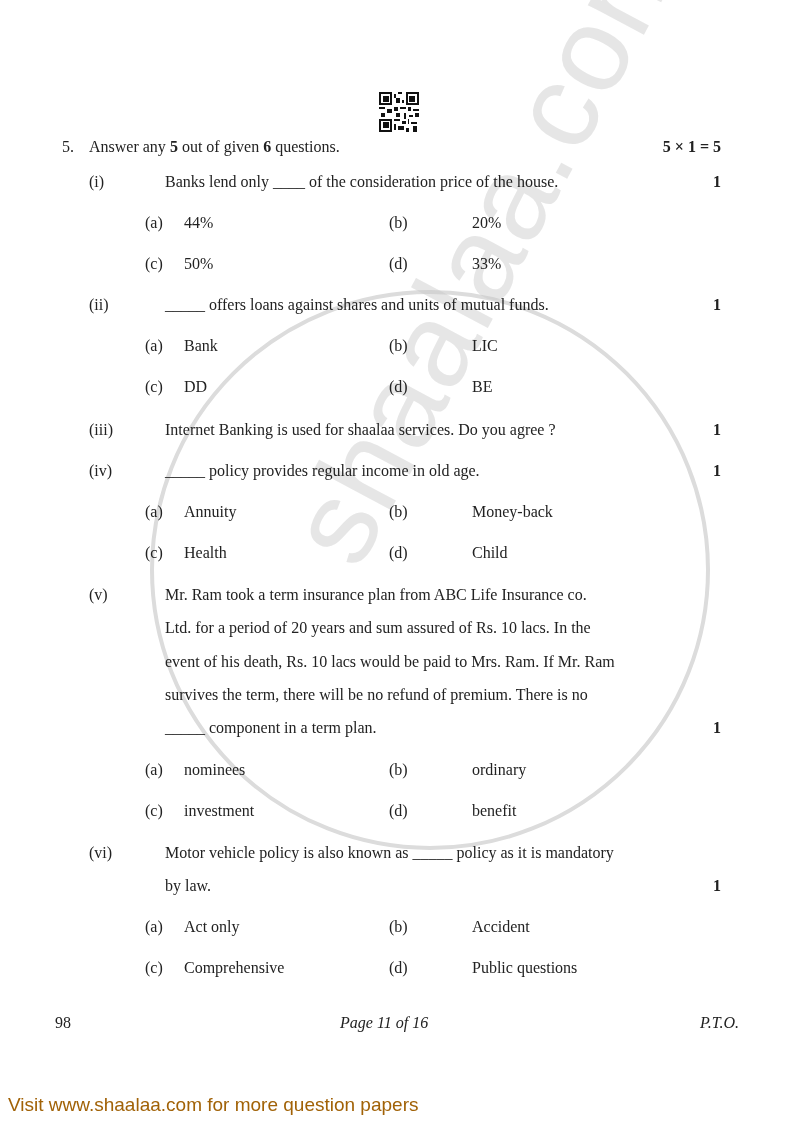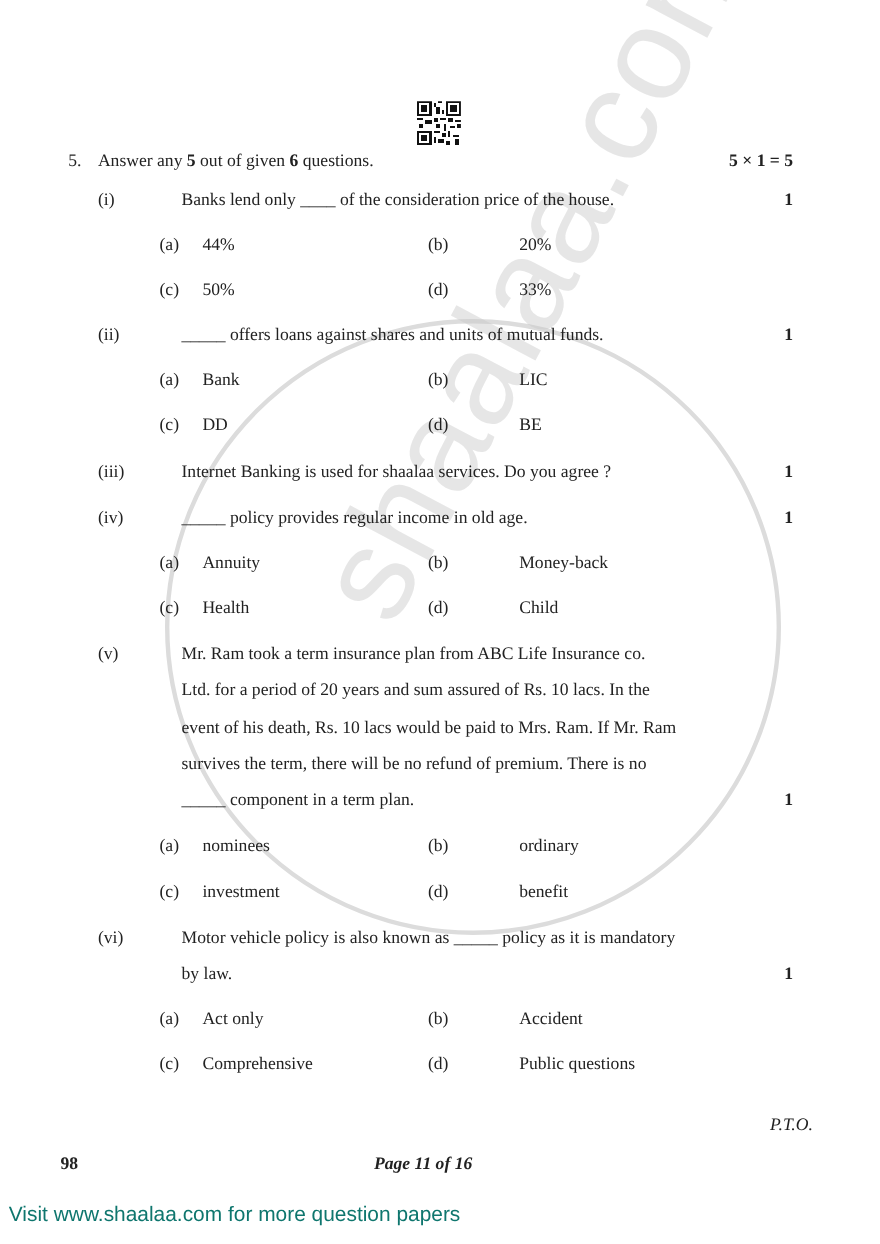--- a/index.html
+++ b/index.html
@@ -10,23 +10,23 @@
   .qr { position: absolute; left: 379px; top: 92px; width: 40px; height: 40px; }
   .line { position: absolute; font-size: 16px; line-height: 20px; white-space: nowrap; font-family: "Liberation Serif", serif; }
   .qno { position: absolute; left: 62px; }
   .sub { position: absolute; left: 89px; }
   .opt-l { position: absolute; left: 145px; }
   .opt-t1 { position: absolute; left: 184px; }
   .opt-r { position: absolute; left: 389px; }
   .opt-t2 { position: absolute; left: 430px; margin-left: 42px; }
   .text { position: absolute; left: 141px; margin-left: 24px; }
   .marks { position: absolute; right: 79px; font-weight: bold; }
-  .bold { font-weight: bold; margin-top: 36px; }
+  .bold { font-weight: normal; }
   .footer { position: absolute; font-family: "Liberation Serif", serif; font-size: 16px; }
-  .visit { position: absolute; left: 8px; top: 1094px; font-family: "Liberation Sans", sans-serif; font-size: 19px; color: #0f766e; }
+  .visit { position: absolute; left: 8px; top: 1094px; font-family: "Liberation Sans", sans-serif; font-size: 19px; color: #a16207; }
 </style>
 </head>
 <body>
 
 <div class="page">
 
   <div class="watermark"></div>
   <div class="wm-text">shaalaa.com</div>
 
   <svg class="qr" viewBox="0 0 21 21" shape-rendering="crispEdges">

